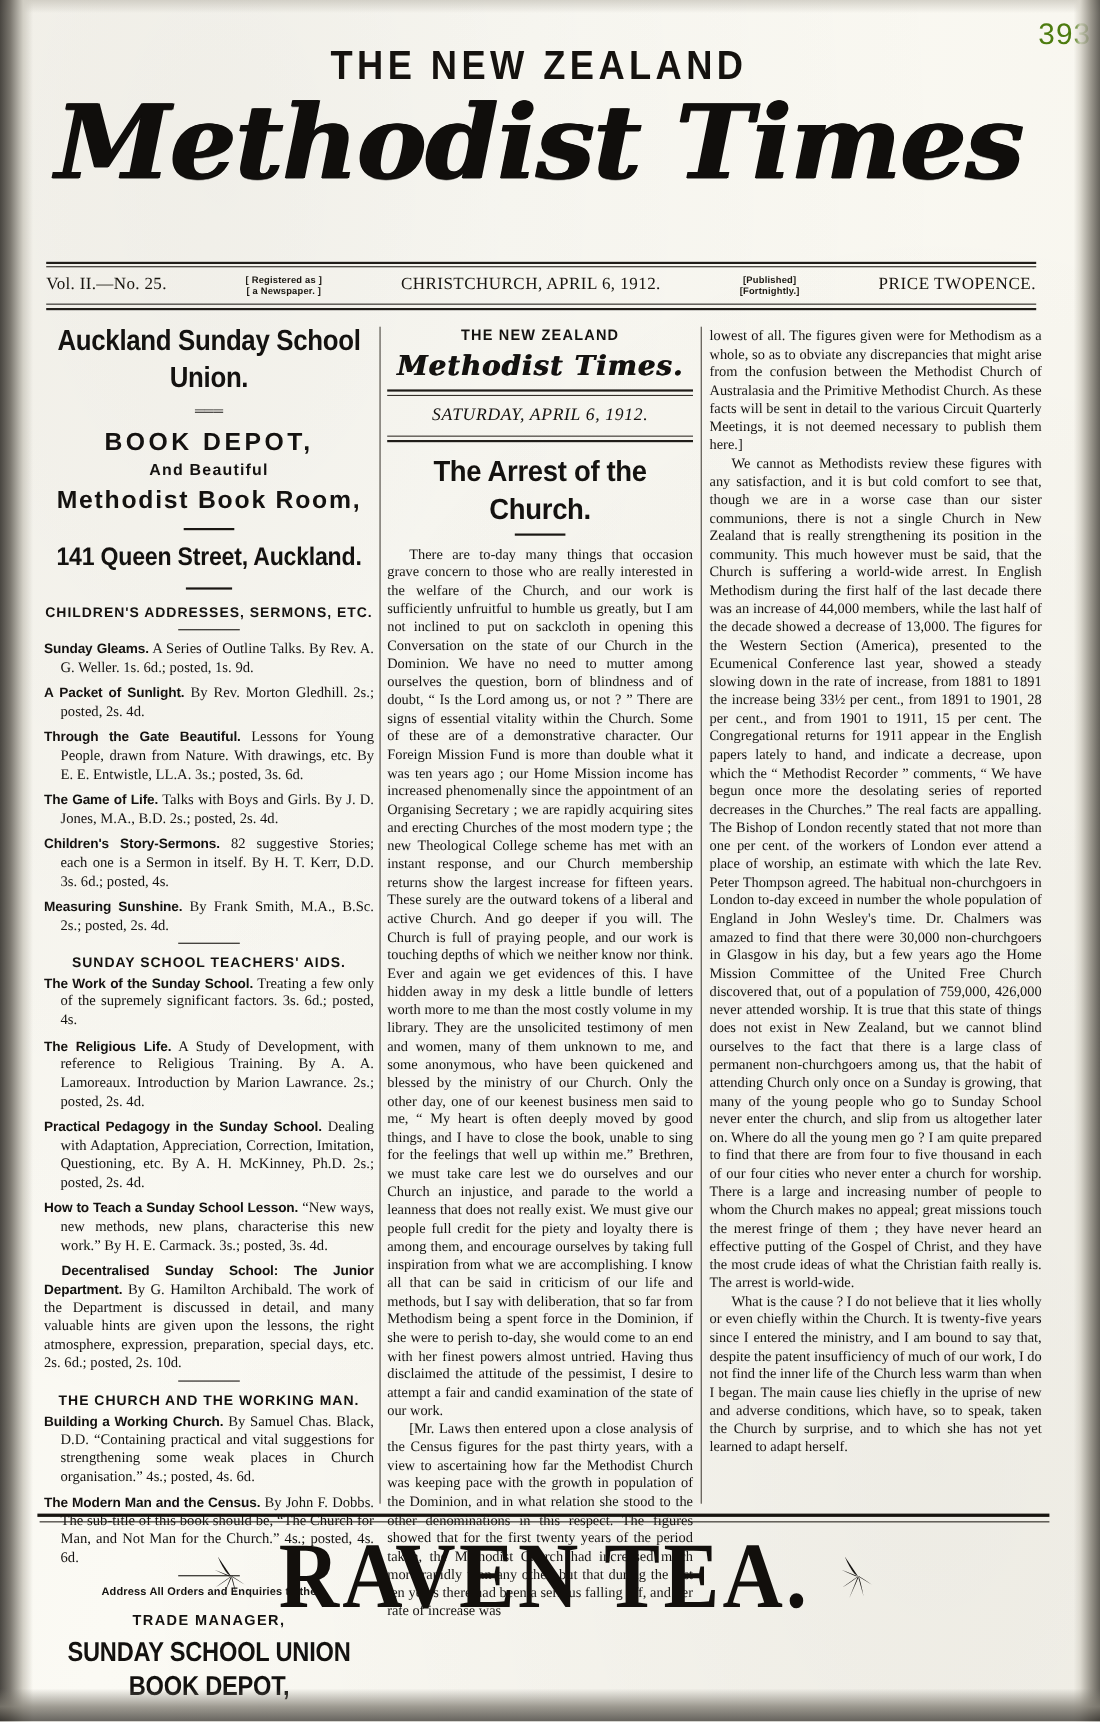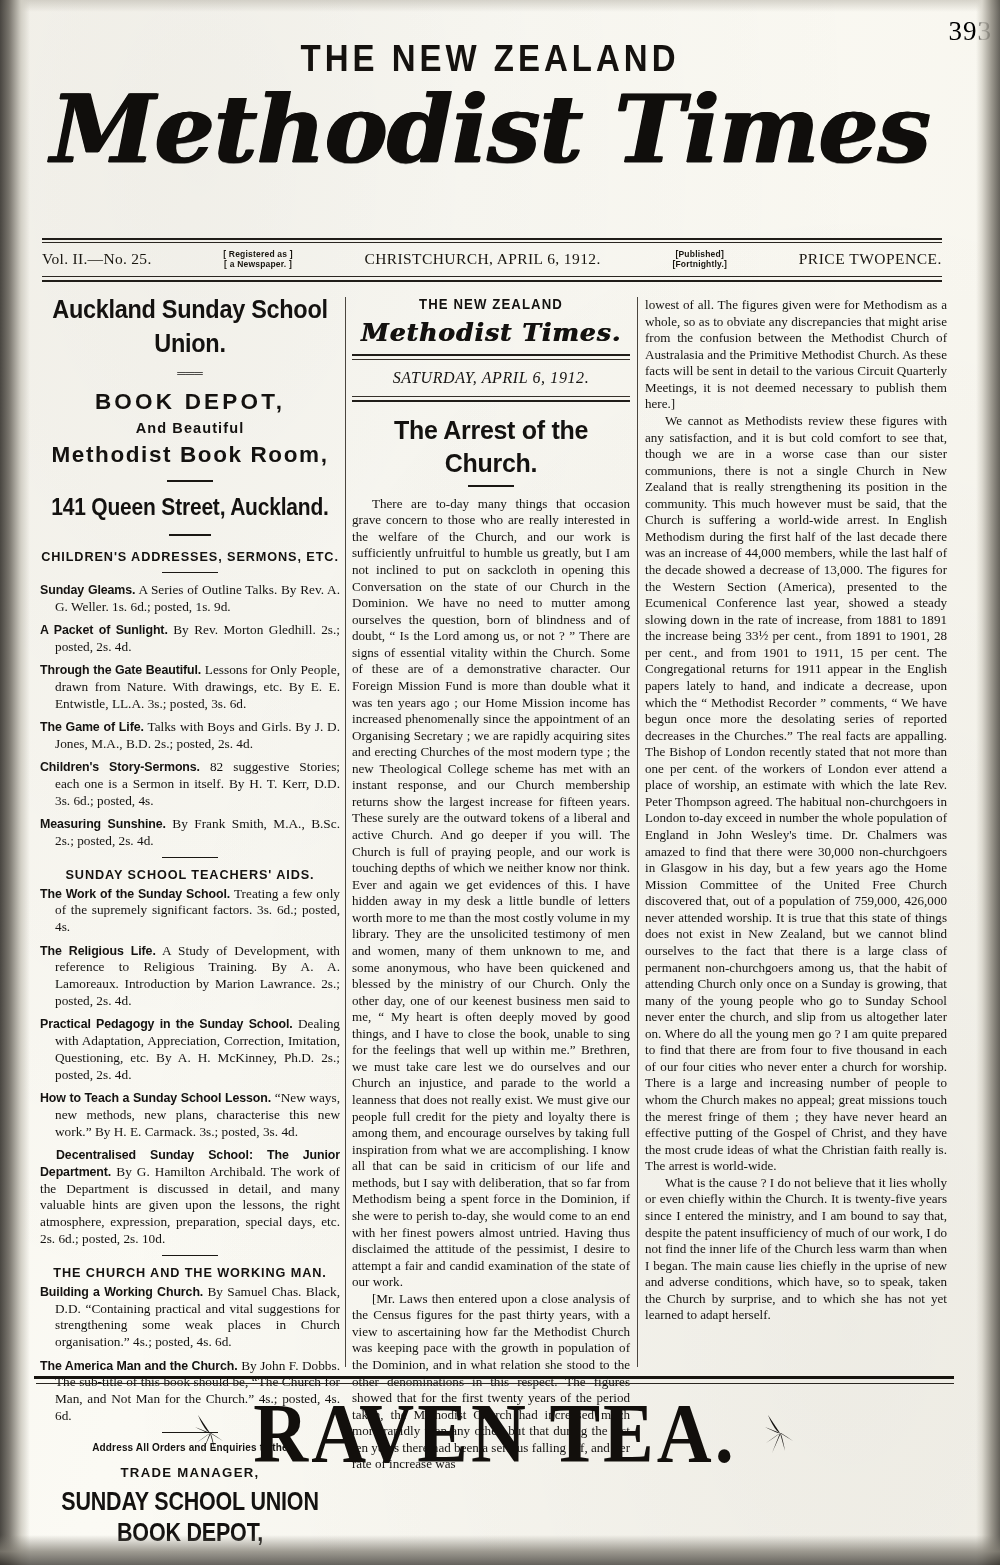--- a/index.html
+++ b/index.html
@@ -67,22 +67,22 @@
     line-height: 1.02;
     letter-spacing: -1px;
     margin-top: 8px;
     color: #100e0c;
     font-style: italic;
     text-shadow: 1.2px 0 0 #100e0c, -0.6px 0 0 #100e0c, 0 1px 0 rgba(0,0,0,.45);
     transform: scaleX(1.02);
   }
   .page-no {
     position: absolute; right: 8px; top: 16px;
-    font-family: Liberation Serif, serif;
-    font-size: 27px; color: #000000; letter-spacing: 1px;
+    font-family: Liberation Sans, sans-serif;
+    font-size: 27px; color: #4d7c0f; letter-spacing: 1px;
   }
   .mast-rule-a {
     position: absolute; left: 42px; top: 238px; width: 900px;
     border-top: 2px solid #201d19;
   }
   .mast-rule-b {
     position: absolute; left: 42px; top: 242px; width: 900px;
     border-top: 1px solid #2a2621;
   }
   .mast-rule-c {
@@ -279,21 +279,21 @@
     <div class="rule-short"></div>
     <div class="ad-street">141 Queen Street, Auckland.</div>
     <div class="rule-short2"></div>
 
     <div class="sec-head">CHILDREN'S ADDRESSES, SERMONS, ETC.</div>
     <div class="rule-tiny"></div>
 
     <div>
       <div class="bk bk-ind"><b>Sunday Gleams.</b><span class="body"> A Series of Outline Talks. By Rev. A. G. Weller. 1s. 6d.; posted, 1s. 9d.</span></div>
       <div class="bk bk-ind"><b>A Packet of Sunlight.</b><span class="body"> By Rev. Morton Gledhill. 2s.; posted, 2s. 4d.</span></div>
-      <div class="bk bk-ind"><b>Through the Gate Beautiful.</b><span class="body"> Lessons for Only People, drawn from Nature. With drawings, etc. By E. E. Entwistle, LL.A. 3s.; posted, 3s. 6d.</span></div>
+      <div class="bk bk-ind"><b>Through the Gate Beautiful.</b><span class="body"> Lessons for Young People, drawn from Nature. With drawings, etc. By E. E. Entwistle, LL.A. 3s.; posted, 3s. 6d.</span></div>
       <div class="bk bk-ind"><b>The Game of Life.</b><span class="body"> Talks with Boys and Girls. By J. D. Jones, M.A., B.D. 2s.; posted, 2s. 4d.</span></div>
       <div class="bk bk-ind"><b>Children's Story-Sermons.</b><span class="body"> 82 suggestive Stories; each one is a Sermon in itself. By H. T. Kerr, D.D. 3s. 6d.; posted, 4s.</span></div>
       <div class="bk bk-ind"><b>Measuring Sunshine.</b><span class="body"> By Frank Smith, M.A., B.Sc. 2s.; posted, 2s. 4d.</span></div>
     </div>
 
     <div class="rule-tiny"></div>
     <div class="sec-head">SUNDAY SCHOOL TEACHERS' AIDS.</div>
 
     <div>
       <div class="bk bk-ind"><b>The Work of the Sunday School.</b><span class="body"> Treating a few only of the supremely significant factors. 3s. 6d.; posted, 4s.</span></div>
@@ -301,21 +301,21 @@
       <div class="bk bk-ind"><b>Practical Pedagogy in the Sunday School.</b><span class="body"> Dealing with Adaptation, Appreciation, Correction, Imitation, Questioning, etc. By A. H. McKinney, Ph.D. 2s.; posted, 2s. 4d.</span></div>
       <div class="bk bk-ind"><b>How to Teach a Sunday School Lesson.</b><span class="body"> “New ways, new methods, new plans, characterise this new work.” By H. E. Carmack. 3s.; posted, 3s. 4d.</span></div>
       <div class="bk bk-center-lead"><b>Decentralised Sunday School: The Junior Department.</b><span class="body"> By G. Hamilton Archibald. The work of the Department is discussed in detail, and many valuable hints are given upon the lessons, the right atmosphere, expression, preparation, special days, etc. 2s. 6d.; posted, 2s. 10d.</span></div>
     </div>
 
     <div class="rule-tiny"></div>
     <div class="sec-head">THE CHURCH AND THE WORKING MAN.</div>
 
     <div>
       <div class="bk bk-ind"><b>Building a Working Church.</b><span class="body"> By Samuel Chas. Black, D.D. “Containing practical and vital suggestions for strengthening some weak places in Church organisation.” 4s.; posted, 4s. 6d.</span></div>
-      <div class="bk bk-ind"><b>The America Man and the Church.</b><span class="body"> By John F. Dobbs. The sub-title of this book should be, “The Church for Man, and Not Man for the Church.” 4s.; posted, 4s. 6d.</span></div>
+      <div class="bk bk-ind"><b>The Modern Man and the Census.</b><span class="body"> By John F. Dobbs. The sub-title of this book should be, “The Church for Man, and Not Man for the Church.” 4s.; posted, 4s. 6d.</span></div>
     </div>
 
     <div class="rule-tiny"></div>
 
     <div class="foot-addr">Address All Orders and Enquiries to the</div>
     <div class="foot-mgr">TRADE MANAGER,</div>
     <div class="foot-depot">SUNDAY SCHOOL UNION BOOK DEPOT,</div>
 
   </div>
 

